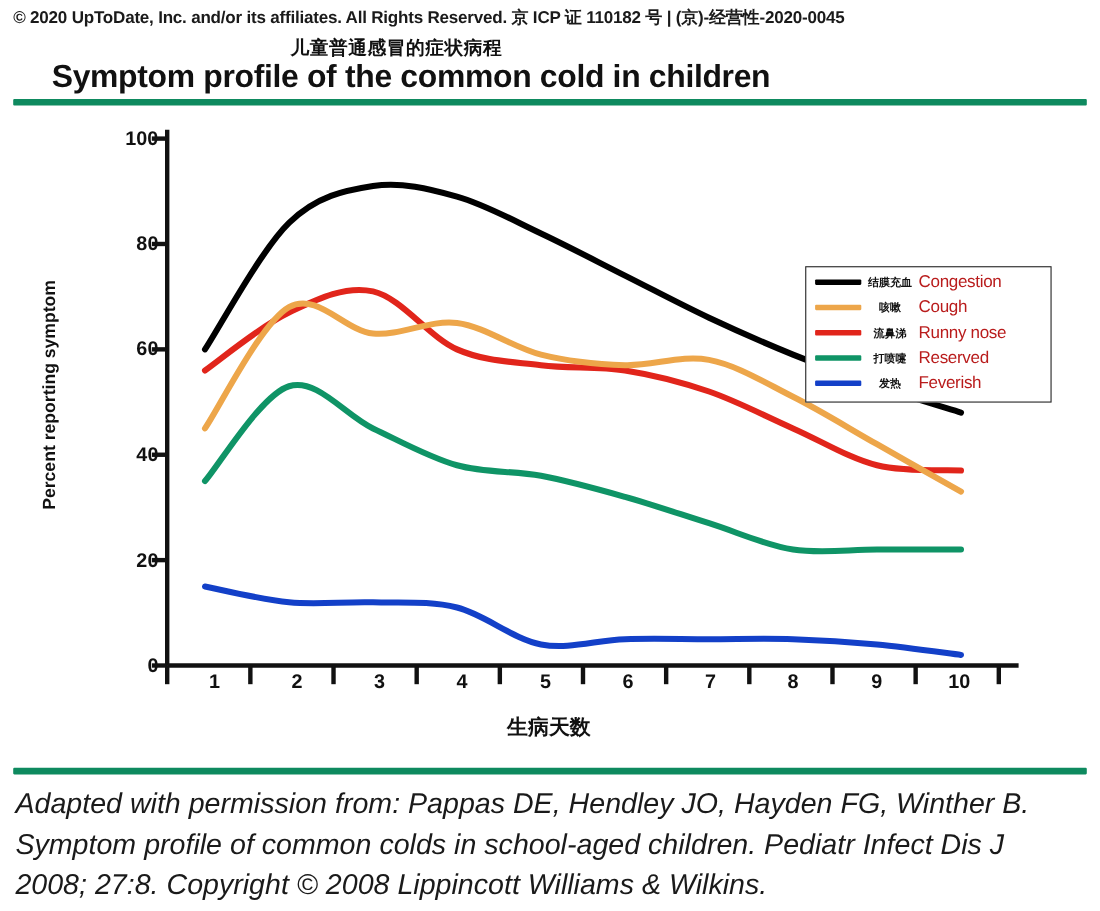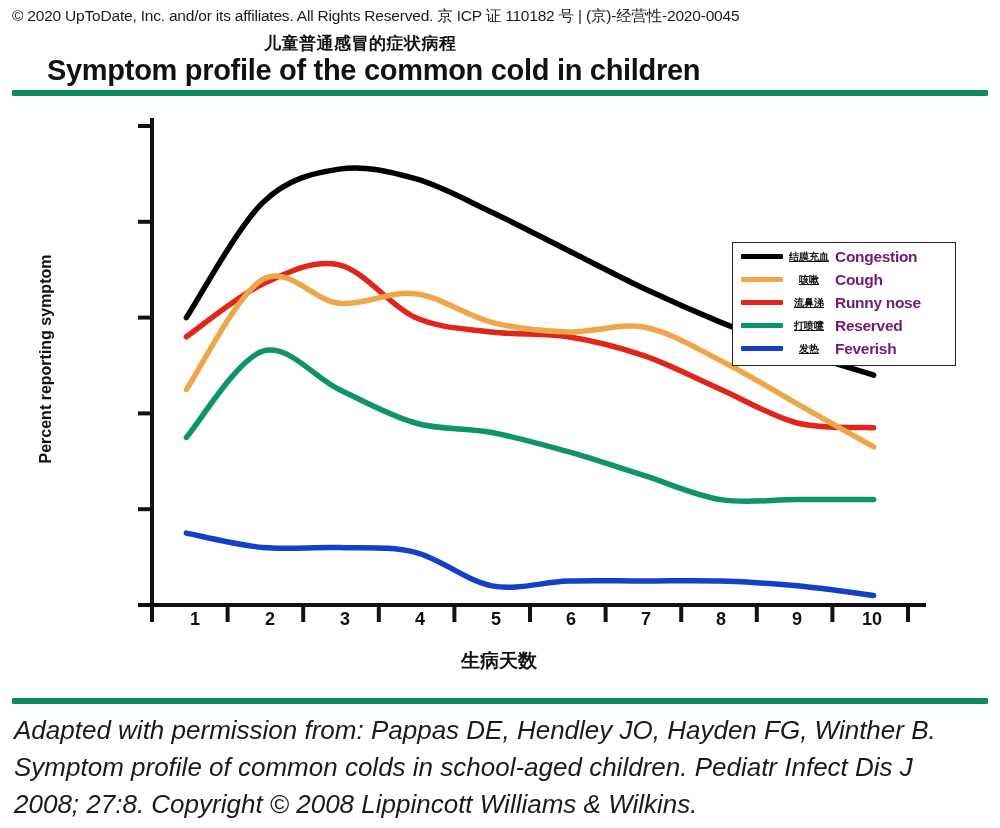--- a/index.html
+++ b/index.html
@@ -6,21 +6,21 @@
   body{
     width:1000px;height:828px;
     background:#ffffff;
     font-family:"Liberation Sans", sans-serif;
     color:#111;
     overflow:hidden;
     position:relative;
   }
   .copyright{
     position:absolute;left:12px;top:6px;
-    font-size:15.5px;font-weight:400;color:#1a1a1a;
+    font-size:15.5px;font-weight:700;color:#1a1a1a;
     letter-spacing:-0.2px;white-space:nowrap;
   }
   .cn-title{
     position:absolute;left:264px;top:32px;
     font-size:17px;font-weight:700;color:#111;
     letter-spacing:0.5px;
   }
   .en-title{
     position:absolute;left:12px;top:54px;
     font-size:29px;font-weight:700;color:#111;
@@ -67,24 +67,23 @@
     display:flex;align-items:center;height:19px;margin-top:4px;
     padding-left:8px;
   }
   .legend-swatch{
     width:42px;height:5px;border-radius:1px;flex:0 0 auto;
   }
   .legend-cn{
     font-size:10px;font-weight:700;color:#111;
     width:52px;text-align:center;flex:0 0 auto;
     font-family:"DejaVu Sans", sans-serif;
-    text-decoration:underline;
   }
   .legend-en{
-    font-size:15.5px;font-weight:700;color:#701a75;
+    font-size:15.5px;font-weight:400;color:#b91c1c;
     white-space:nowrap;letter-spacing:-0.3px;
   }
 
   .footnote{
     position:absolute;left:14px;top:712px;width:968px;
     font-size:26px;font-style:italic;font-weight:400;
     line-height:1.42;color:#1a1a1a;
     font-family:"Liberation Sans", sans-serif;
   }
   svg{display:block;}
@@ -96,20 +95,28 @@
 <div class="cn-title">儿童普通感冒的症状病程</div>
 <div class="en-title">Symptom profile of the common cold in children</div>
 
 <div class="rule top" style="background: rgb(14, 138, 95);"></div>
 
 <div class="plot-area">
 
   <div class="ylabel">Percent reporting symptom</div>
   <div class="xlabel">生病天数</div>
 
+  <div class="yticks-col">
+    <div class="ytick-label" style="top:16px">100</div>
+    <div class="ytick-label" style="top:111px">80</div>
+    <div class="ytick-label" style="top:207px">60</div>
+    <div class="ytick-label" style="top:303px">40</div>
+    <div class="ytick-label" style="top:399px">20</div>
+    <div class="ytick-label" style="top:495px">0</div>
+  </div>
 
   <div class="xtick-label" style="left:175px">1</div>
   <div class="xtick-label" style="left:250px">2</div>
   <div class="xtick-label" style="left:325px">3</div>
   <div class="xtick-label" style="left:400px">4</div>
   <div class="xtick-label" style="left:476px">5</div>
   <div class="xtick-label" style="left:551px">6</div>
   <div class="xtick-label" style="left:626px">7</div>
   <div class="xtick-label" style="left:701px">8</div>
   <div class="xtick-label" style="left:777px">9</div>

